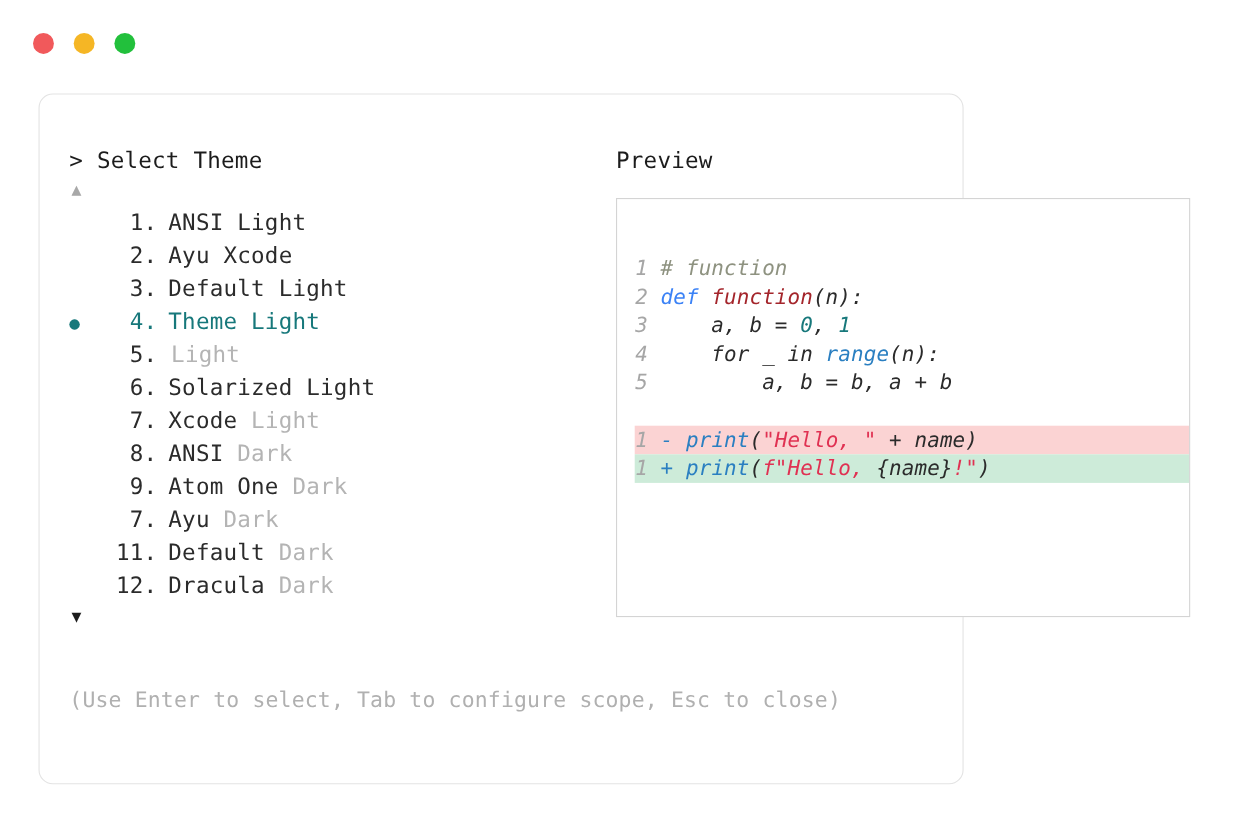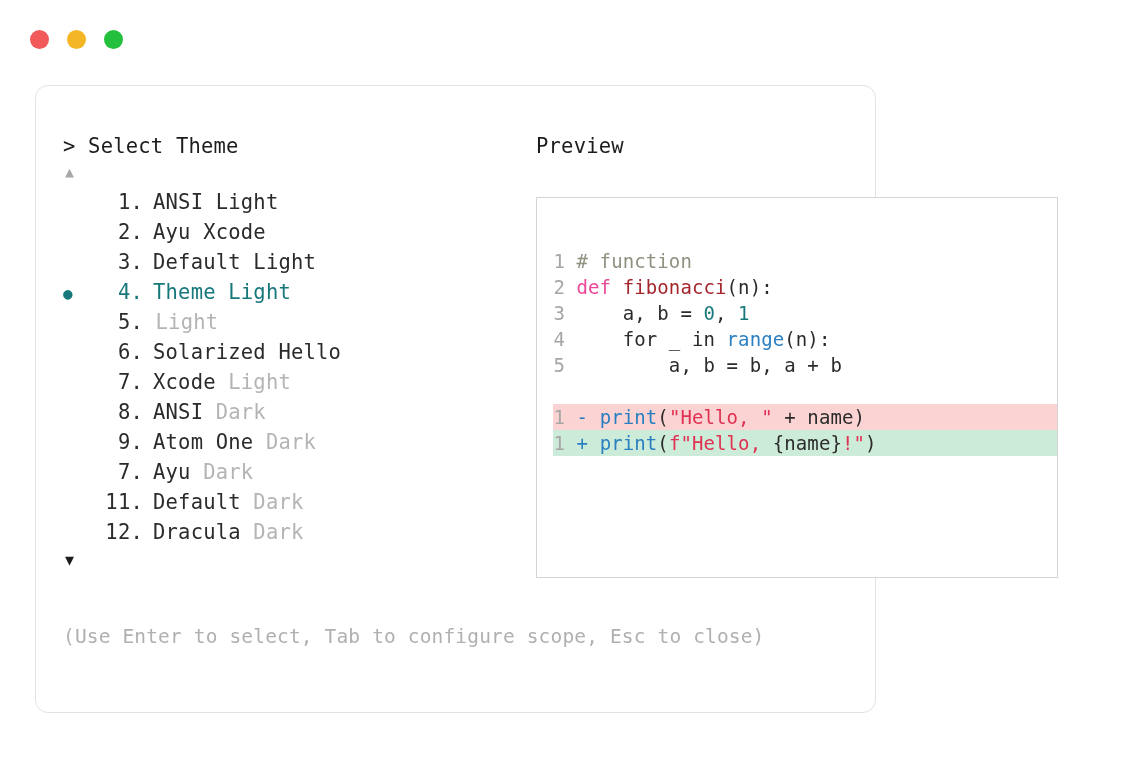--- a/index.html
+++ b/index.html
@@ -114,39 +114,40 @@
     top: 539px;
     font-size: 19.5px;
     letter-spacing: 0.15px;
     color: #b0b0b0;
     white-space: pre;
   }
 
   
   .right-pane {
     position: absolute;
-    left: 500px;
+    left: 524px;
     top: 47px;
   }
   .preview-label {
     font-size: 20.5px;
     color: #1c1c1c;
     letter-spacing: 0.2px;
     line-height: 26px;
     white-space: pre;
   }
   .preview-box {
-    margin-top: 38px;
+    margin-top: 21px;
     width: 522px;
     height: 381px;
     border: 1px solid #d4d4d4;
     background: #ffffff;
     box-sizing: border-box;
     position: relative;
     overflow: hidden;
+    font-style: italic;
   }
   .code-area {
     position: absolute;
     left: 16px;
     top: 50px;
     right: 0;
   }
   .code-line {
     height: 26px;
     line-height: 26px;
@@ -173,21 +174,21 @@
     display: block;
     width: 100%;
     box-sizing: border-box;
     padding-left: 0;
   }
   .diff-line.del { background: #fbd3d3; }
   .diff-line.add { background: #cdebd9; }
 
   
   .t-comment { color: #8e9280; }
-  .t-keyword { color: #ec4899; }
+  .t-keyword { color: #3b82f6; }
   .t-func    { color: #a4252b; }
   .t-num     { color: #17787b; }
   .t-builtin { color: #2a7fc1; }
   .t-string  { color: #e03152; }
   .t-plain   { color: #2b2b2b; }
   .t-sign    { color: #2a7fc1; }
 </style>
 </head>
 <body>
 
@@ -201,39 +202,39 @@
 
   <div class="left-pane">
     <div class="prompt-line">&gt; Select Theme</div>
     <div class="scroll-arrow up">▲</div>
     <div class="theme-list" id="theme-list">
         <div class="theme-row"><span class="bullet-cell"></span><span class="idx-cell">1.</span><span class="name-cell">ANSI Light</span></div>
         <div class="theme-row"><span class="bullet-cell"></span><span class="idx-cell">2.</span><span class="name-cell">Ayu Xcode</span></div>
         <div class="theme-row"><span class="bullet-cell"></span><span class="idx-cell">3.</span><span class="name-cell">Default Light</span></div>
         <div class="theme-row selected"><span class="bullet-cell">●</span><span class="idx-cell">4.</span><span class="name-cell">Theme Light</span></div>
         <div class="theme-row"><span class="bullet-cell"></span><span class="idx-cell">5.</span><span class="suffix dim"> Light</span></div>
-        <div class="theme-row"><span class="bullet-cell"></span><span class="idx-cell">6.</span><span class="name-cell">Solarized Hello</span></div>
+        <div class="theme-row"><span class="bullet-cell"></span><span class="idx-cell">6.</span><span class="name-cell">Solarized Light</span></div>
         <div class="theme-row"><span class="bullet-cell"></span><span class="idx-cell">7.</span><span class="name-cell">Xcode</span><span class="suffix dim"> Light</span></div>
         <div class="theme-row"><span class="bullet-cell"></span><span class="idx-cell">8.</span><span class="name-cell">ANSI</span><span class="suffix dim"> Dark</span></div>
         <div class="theme-row"><span class="bullet-cell"></span><span class="idx-cell">9.</span><span class="name-cell">Atom One</span><span class="suffix dim"> Dark</span></div>
         <div class="theme-row"><span class="bullet-cell"></span><span class="idx-cell">7.</span><span class="name-cell">Ayu</span><span class="suffix dim"> Dark</span></div>
         <div class="theme-row"><span class="bullet-cell"></span><span class="idx-cell">11.</span><span class="name-cell">Default</span><span class="suffix dim"> Dark</span></div>
         <div class="theme-row"><span class="bullet-cell"></span><span class="idx-cell">12.</span><span class="name-cell">Dracula</span><span class="suffix dim"> Dark</span></div>
       </div>
     <div class="scroll-arrow down">▼</div>
   </div>
 
   <div class="hint">(Use Enter to select, Tab to configure scope, Esc to close)</div>
 
   <div class="right-pane">
     <div class="preview-label">Preview</div>
     <div class="preview-box">
       <div class="code-area" id="code-area">
           <div class="code-line"><span class="ln">1</span> <span class="t-comment"># function</span></div>
-          <div class="code-line"><span class="ln">2</span> <span class="t-keyword">def </span><span class="t-func">fibonacci</span><span class="t-plain">(n):</span></div>
+          <div class="code-line"><span class="ln">2</span> <span class="t-keyword">def </span><span class="t-func">function</span><span class="t-plain">(n):</span></div>
           <div class="code-line"><span class="ln">3</span> <span class="t-plain">    a, b = </span><span class="t-num">0</span><span class="t-plain">, </span><span class="t-num">1</span></div>
           <div class="code-line"><span class="ln">4</span> <span class="t-plain">    for _ in </span><span class="t-builtin">range</span><span class="t-plain">(n):</span></div>
           <div class="code-line"><span class="ln">5</span> <span class="t-plain">        a, b = b, a + b</span></div>
           <div class="gap-line"></div>
           <div class="diff-line del"><span class="ln">1</span> <span class="t-sign">-</span> <span class="t-builtin">print</span><span class="t-plain">(</span><span class="t-string">"Hello, "</span><span class="t-plain"> + name)</span></div>
           <div class="diff-line add"><span class="ln">1</span> <span class="t-sign">+</span> <span class="t-builtin">print</span><span class="t-plain">(</span><span class="t-string">f"Hello, </span><span class="t-plain">{name}</span><span class="t-string">!"</span><span class="t-plain">)</span></div>
         </div>
     </div>
   </div>
 

